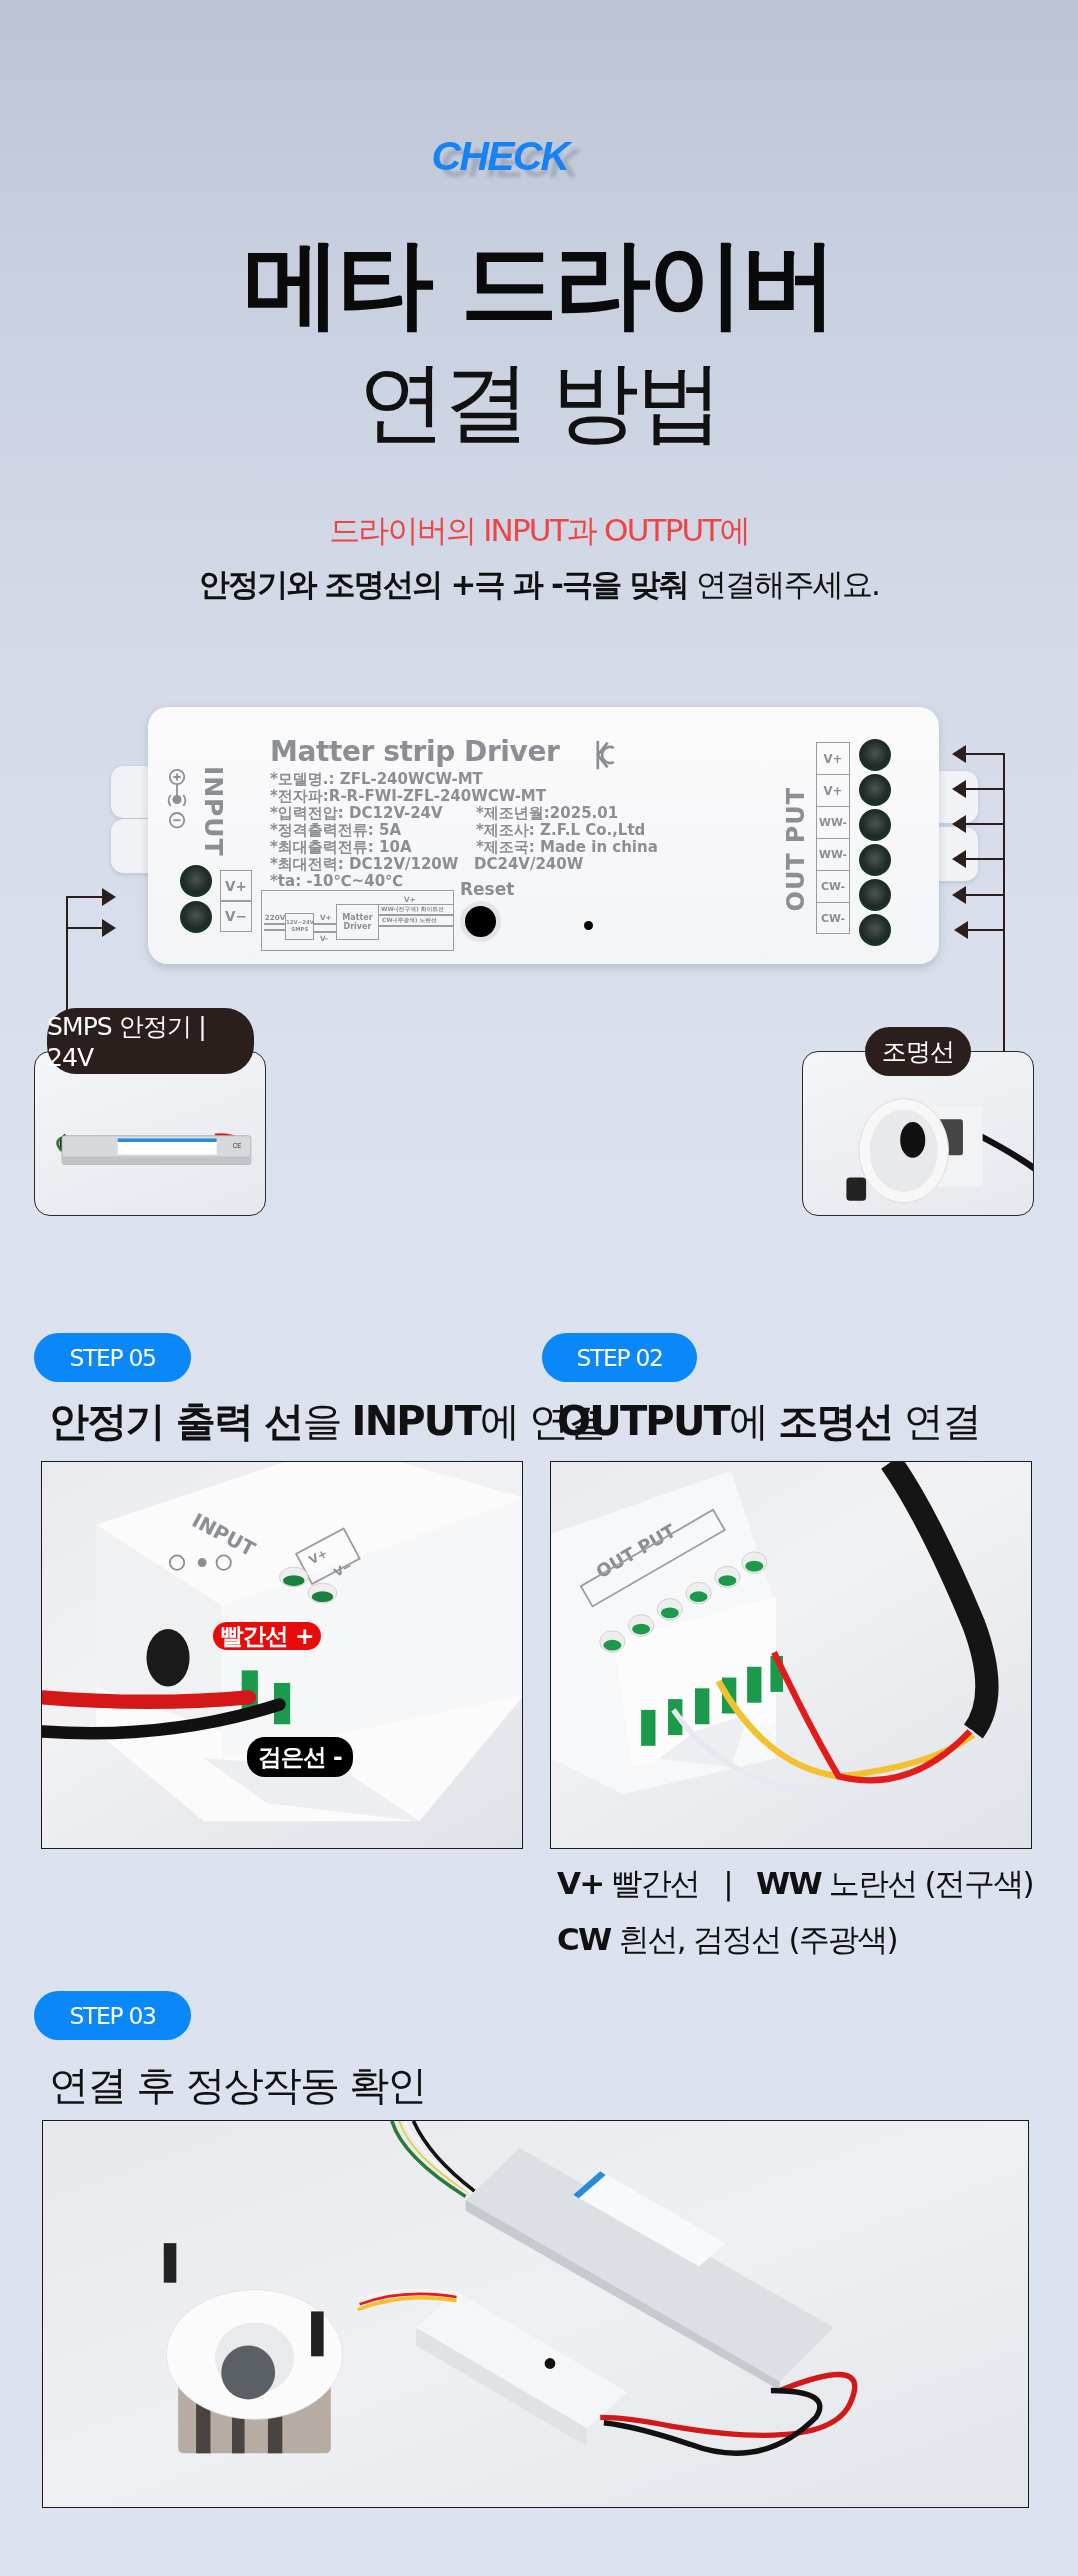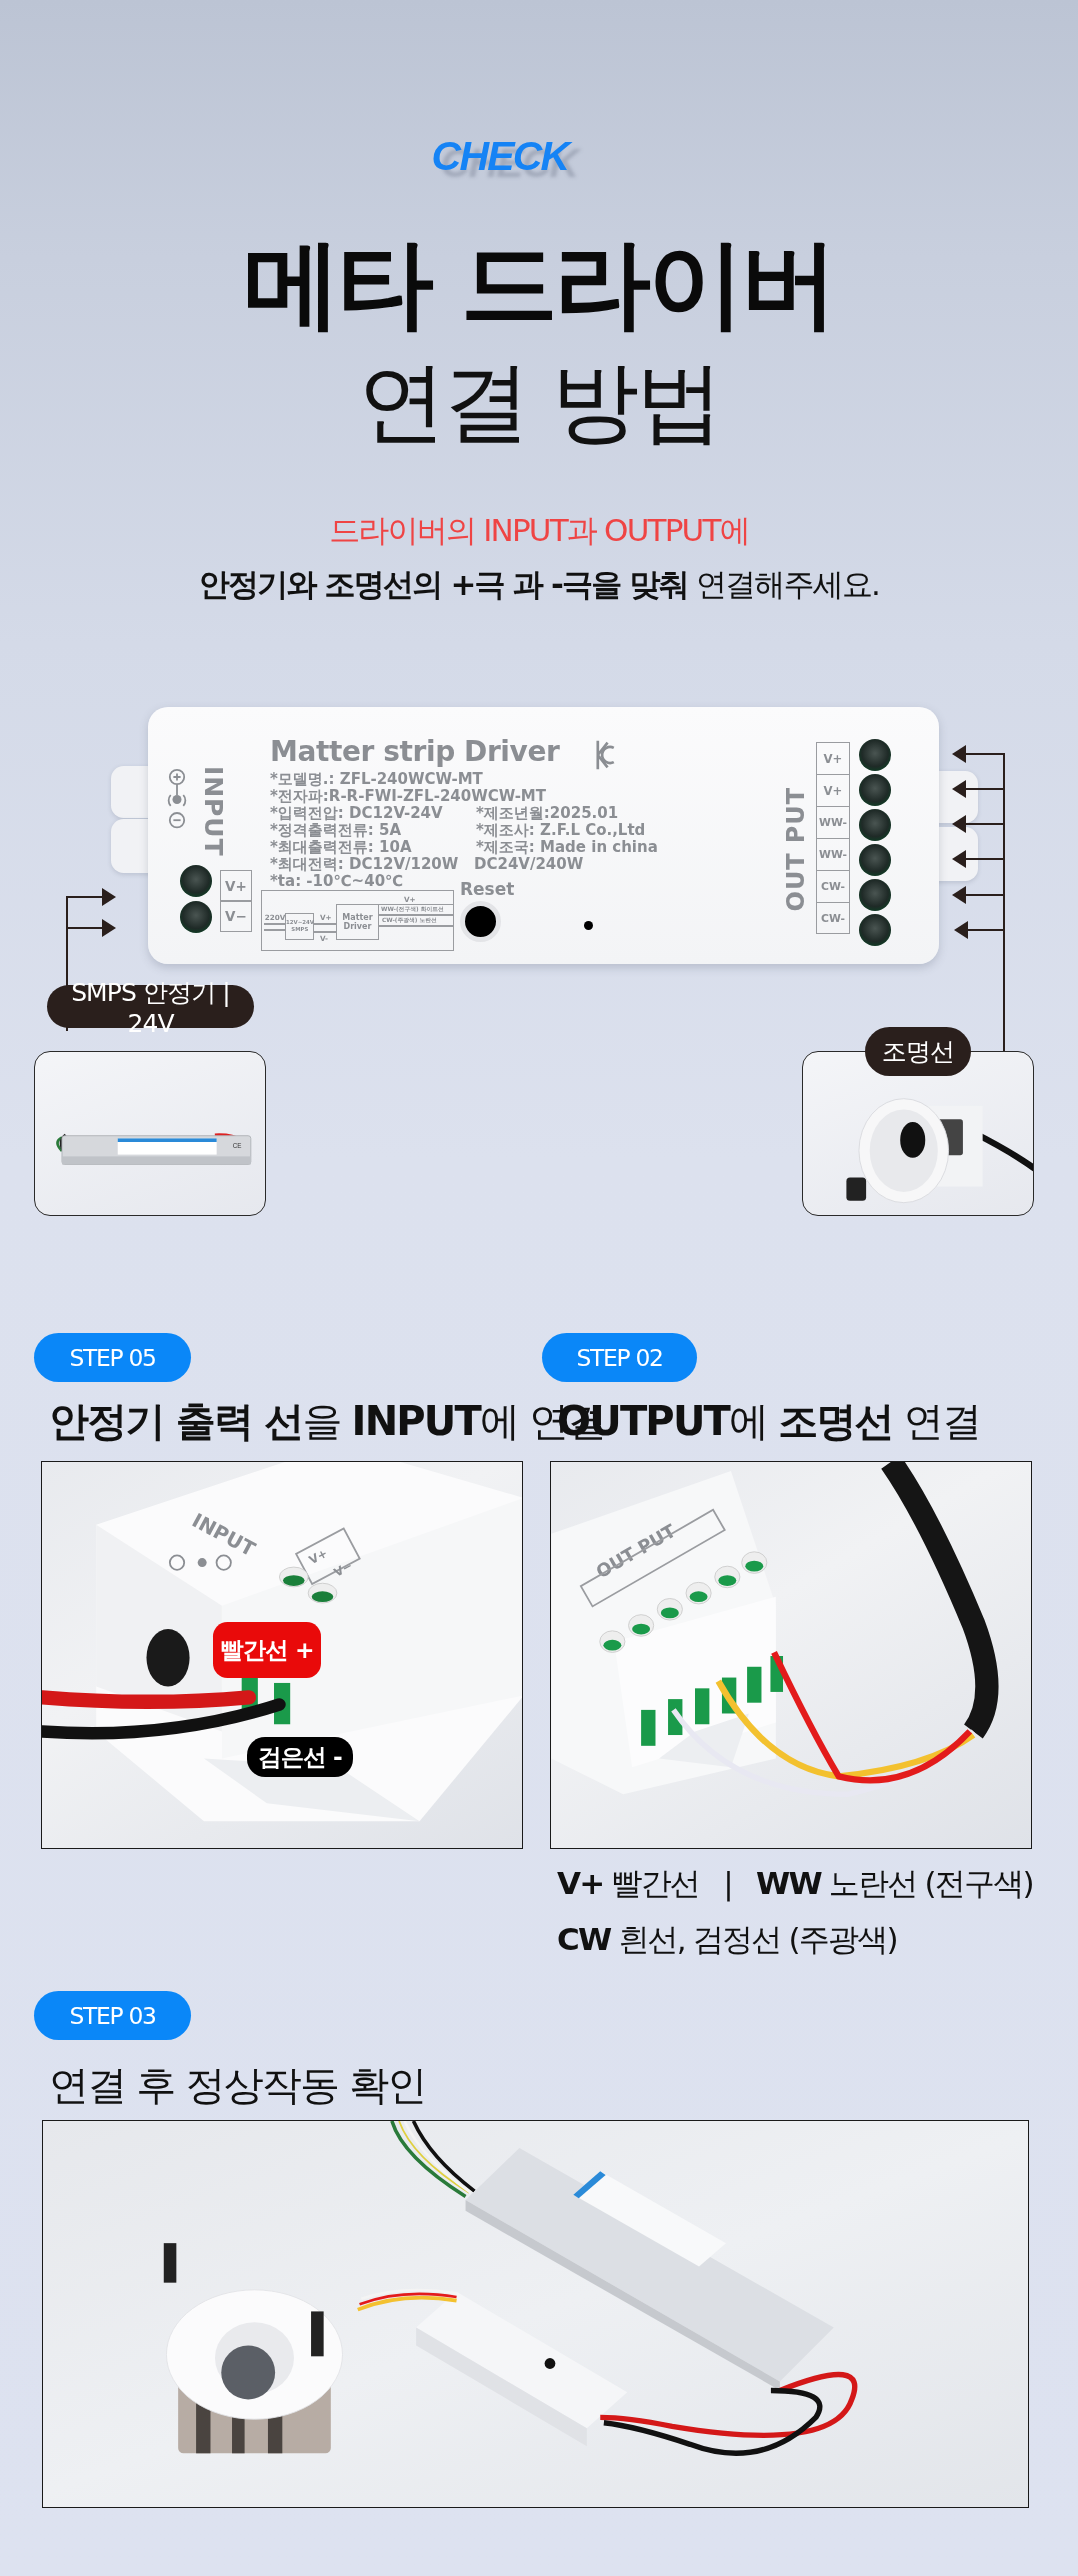--- a/index.html
+++ b/index.html
@@ -238,21 +238,21 @@
     <path d="M34 52 Q24 60 34 74" stroke="#222" stroke-width="3" fill="none"></path>
     <path d="M200 52 Q240 50 236 80" stroke="#d22" stroke-width="3" fill="none"></path>
     <path d="M200 56 Q232 56 228 80" stroke="#111" stroke-width="3" fill="none"></path>
     <rect x="30" y="53" width="210" height="32" rx="3" fill="#d6d8dc" stroke="#aeb1b6"></rect>
     <rect x="30" y="76" width="210" height="9" fill="#c0c3c8"></rect>
     <rect x="92" y="56" width="110" height="18" fill="#fff"></rect>
     <rect x="92" y="56" width="110" height="4" fill="#2a8ad8"></rect>
     <text x="220" y="67" font-size="7" fill="#333" font-family="Liberation Sans, sans-serif">CE</text>
   </svg>
 </div>
-<div class="abs pill-dark" style="left:47px; top:985px; width:207px; height:43px;text-align:center;">SMPS 안정기 | 24V</div>
+<div class="abs pill-dark" style="left:47px; top:1008px; width:207px; height:66px;">SMPS 안정기 | 24V</div>
 
 <div class="abs card" style="left:802px; top:1051px; width:232px; height:165px;">
   <svg class="abs" style="left:0; top:18px;" width="232" height="147" viewBox="0 0 258 164">
     <path d="M190 70 Q230 90 258 110" stroke="#111" stroke-width="7" fill="none"></path>
     <rect x="48" y="120" width="22" height="26" rx="4" fill="#222"></rect>
     <rect x="110" y="40" width="90" height="90" fill="#f2f3f5"></rect>
     <rect x="150" y="55" width="28" height="40" rx="3" fill="#444"></rect>
     <ellipse cx="112" cy="90" rx="50" ry="58" fill="#f7f7f8" stroke="#d8d9dd"></ellipse>
     <ellipse cx="112" cy="90" rx="38" ry="46" fill="#e8e9ec"></ellipse>
     <ellipse cx="122" cy="78" rx="14" ry="20" fill="#111"></ellipse>
@@ -279,21 +279,21 @@
     <ellipse cx="280" cy="128" rx="16" ry="11" fill="#eee" stroke="#ccc"></ellipse>
     <ellipse cx="280" cy="132" rx="12" ry="6" fill="#1a7f3a"></ellipse>
     <ellipse cx="312" cy="146" rx="16" ry="11" fill="#eee" stroke="#ccc"></ellipse>
     <ellipse cx="312" cy="150" rx="12" ry="6" fill="#1a7f3a"></ellipse>
     <ellipse cx="140" cy="218" rx="24" ry="32" fill="#1a1a1a"></ellipse>
     <rect x="222" y="232" width="18" height="46" fill="#1a9a4a"></rect>
     <rect x="258" y="246" width="18" height="46" fill="#1a9a4a"></rect>
     <path d="M0 262 Q120 272 230 262" stroke="#d41818" stroke-width="16" fill="none" stroke-linecap="round"></path>
     <path d="M0 300 Q140 310 264 270" stroke="#111" stroke-width="14" fill="none" stroke-linecap="round"></path>
   </svg>
-  <div class="abs tag-red" style="left:171px; top:160px; width:108px; height:56px;">빨간선 +</div>
+  <div class="abs tag-red" style="left:171px; top:160px; width:108px; height:28px;">빨간선 +</div>
   <div class="abs tag-black" style="left:205px; top:275px; width:106px; height:40px;">검은선 -</div>
 </div>
 
 <div class="abs step-pill" style="left:542px; top:1333px; width:155px;">STEP 02</div>
 <div class="abs step-title" style="left:557px; top:1394px;"><b>OUTPUT</b><span>에 </span><b>조명선</b><span> 연결</span></div>
 
 <div class="abs photo" style="left:550px; top:1461px; width:482px; height:388px;">
   <svg class="abs" style="left:0; top:0;" width="482" height="388" viewBox="0 0 536 432">
     <path d="M0 80 L200 10 L250 160 L250 330 L80 370 L0 330 Z" fill="#f7f8f9"></path>
     <path d="M70 200 L250 150 L250 290 L90 340 Z" fill="#fcfcfd"></path>

